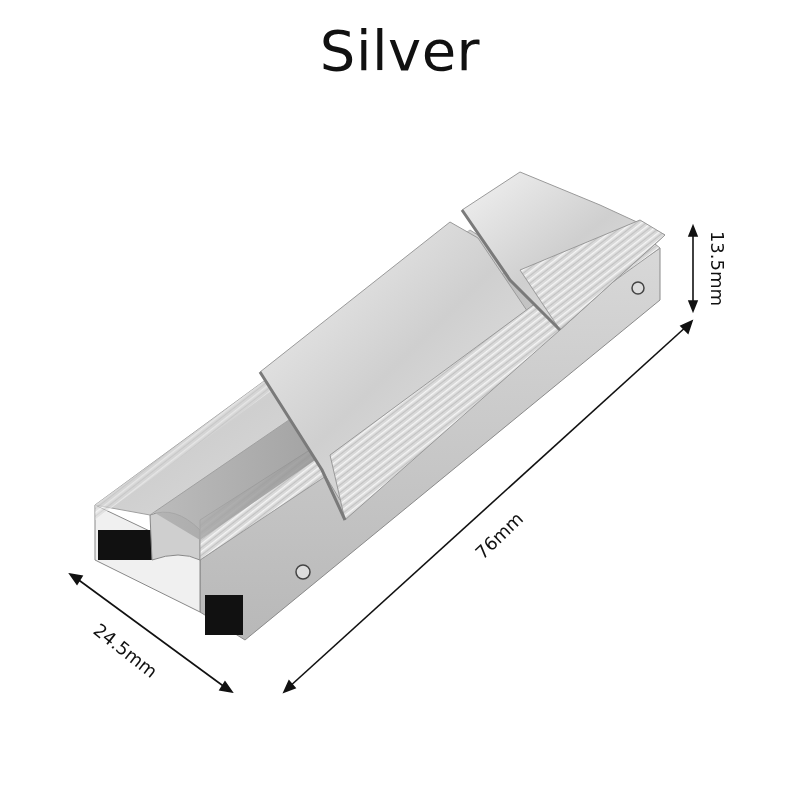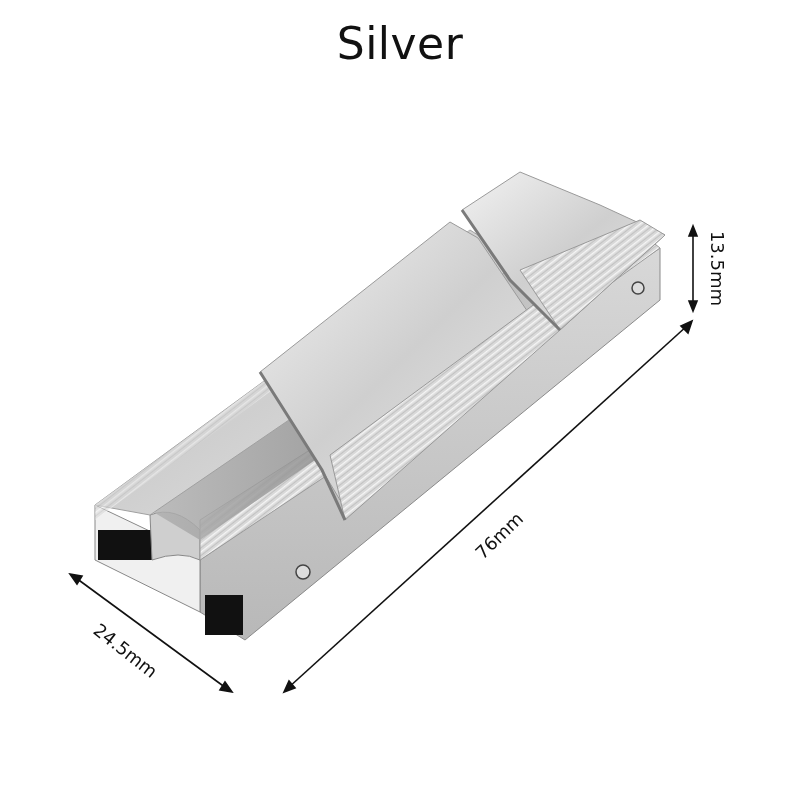--- a/index.html
+++ b/index.html
@@ -1,19 +1,19 @@
 <!DOCTYPE html>
 <html><head>
 <meta charset="utf-8">
 <style>
   html, body { margin: 0; padding: 0; background: #ffffff; }
   body { width: 800px; height: 800px; position: relative; overflow: hidden;
          font-family: "DejaVu Sans", "Liberation Sans", sans-serif; color: #111; }
   .title { position: absolute; left: 0; top: 18px; width: 800px; text-align: center;
-           font-size: 44px; font-weight: 500; letter-spacing: 0.5px; color: #111; }
+           font-size: 56px; font-weight: 500; letter-spacing: 0.5px; color: #111; }
   .product { position: absolute; left: 0; top: 0; width: 800px; height: 800px; }
   .dim-label { position: absolute; font-size: 18px; color: #111; white-space: nowrap;
                transform-origin: center center; }
   .dim-h { left: 680px; top: 258px; transform: rotate(90deg); }
   .dim-l { left: 470px; top: 525px; transform: rotate(-44deg); }
   .dim-w { left: 88px; top: 640px; transform: rotate(38deg); }
 </style>
 </head>
 <body>
 

